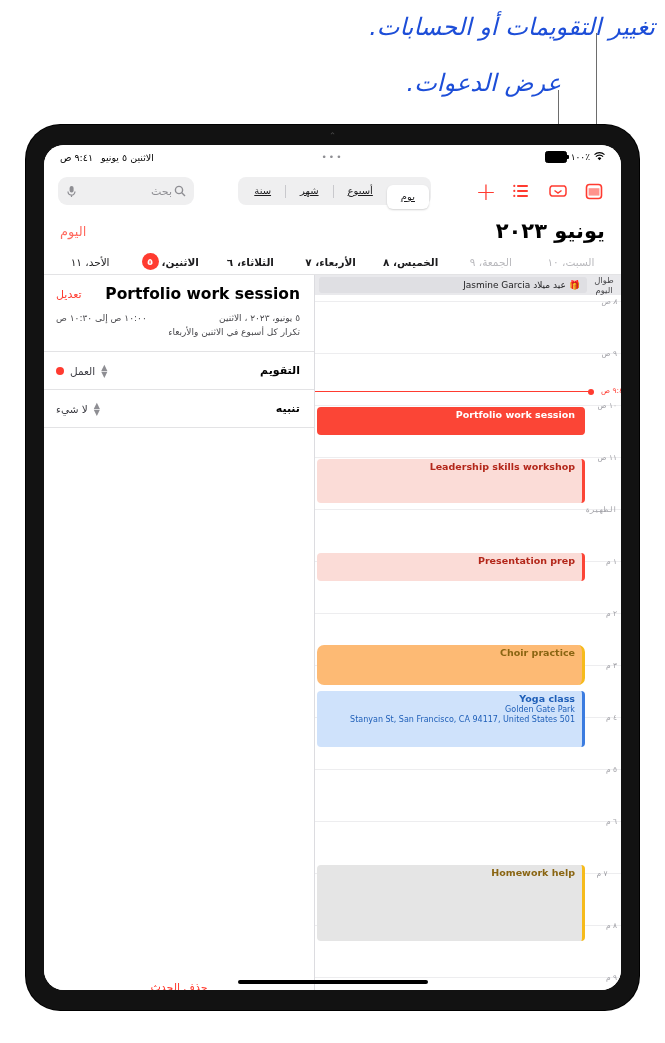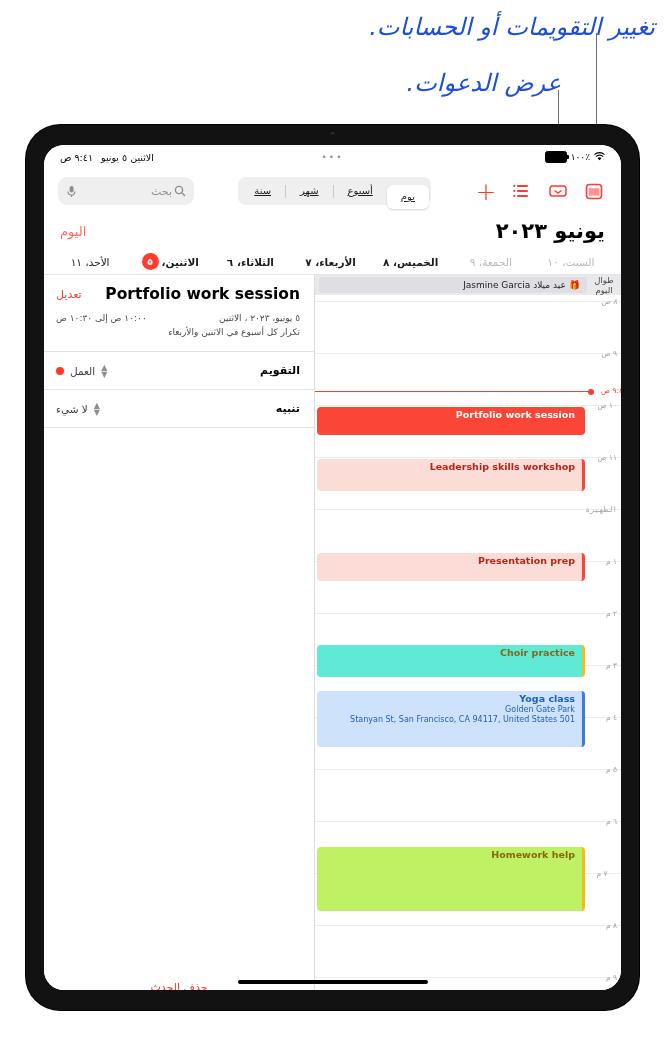--- a/index.html
+++ b/index.html
@@ -638,35 +638,35 @@
               <div class="hour-label" style="top: 526px;">٦ م</div>
               <div class="hour-row" style="top: 578px;"></div>
               <div class="hour-label" style="top: 578px; text-align: center;">٧ م</div>
               <div class="hour-row" style="top: 630px;"></div>
               <div class="hour-label" style="top: 630px;">٨ م</div>
               <div class="hour-row" style="top: 682px;"></div>
               <div class="hour-label" style="top: 682px;">٩ م</div>
               <div class="event-block" style="top: 112px; height: 28px; background: rgb(251, 69, 54); color: rgb(255, 255, 255); border-right: 3px solid rgb(251, 69, 54);">
                 <div class="event-title">Portfolio work session</div>
               </div>
-              <div class="event-block" style="top: 164px; height: 32px; background: rgb(251, 220, 215); color: rgb(179, 39, 26); border-right: 3px solid rgb(251, 69, 54);">
+              <div class="event-block" style="top: 164px; height: 44px; background: rgb(251, 220, 215); color: rgb(179, 39, 26); border-right: 3px solid rgb(251, 69, 54);">
                 <div class="event-title">Leadership skills workshop</div>
               </div>
               <div class="event-block" style="top: 258px; height: 28px; background: rgb(251, 220, 215); color: rgb(179, 39, 26); border-right: 3px solid rgb(251, 69, 54);">
                 <div class="event-title">Presentation prep</div>
               </div>
-              <div class="event-block" style="top: 350px; height: 32px; background: #5eead4; color: rgb(138, 101, 18); border-right: 3px solid rgb(246, 187, 28);">
+              <div class="event-block" style="top: 350px; height: 40px; background: #fdba74; color: rgb(138, 101, 18); border-right: 3px solid rgb(246, 187, 28); border-radius: 7px;">
                 <div class="event-title">Choir practice</div>
               </div>
               <div class="event-block" style="top: 396px; height: 56px; background: rgb(207, 226, 251); color: rgb(31, 95, 184); border-right: 3px solid rgb(59, 124, 224);">
                 <div class="event-title">Yoga class</div>
                 <div class="event-sub">Golden Gate Park</div>
                 <div class="event-sub">501 Stanyan St, San Francisco, CA 94117, United States</div>
               </div>
-              <div class="event-block" style="top: 552px; height: 64px; background: #bef264; color: rgb(138, 101, 18); border-right: 3px solid rgb(246, 187, 28);">
+              <div class="event-block" style="top: 570px; height: 76px; background: #e5e5e5; color: rgb(138, 101, 18); border-right: 3px solid rgb(246, 187, 28);">
                 <div class="event-title">Homework help</div>
               </div>
             </div>
         </div>
 
         <div id="detail-col">
           <div id="detail-head">
             <div id="detail-title">Portfolio work session</div>
             <div id="edit-button">تعديل</div>
           </div>

